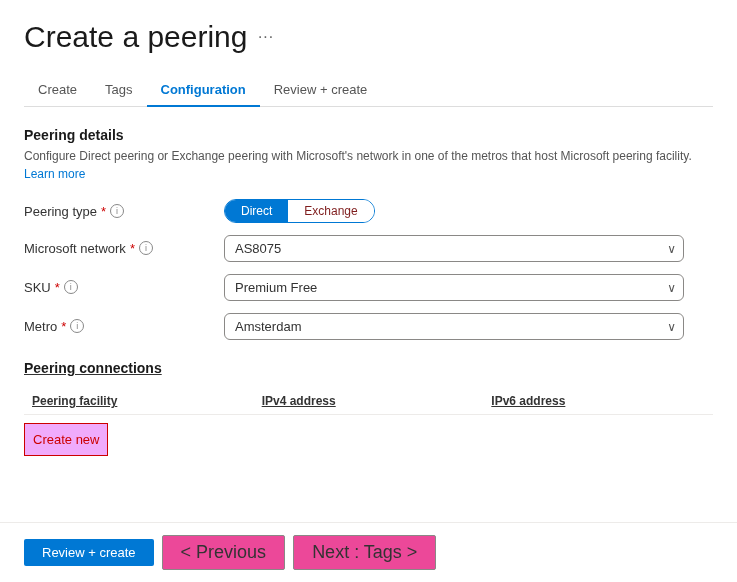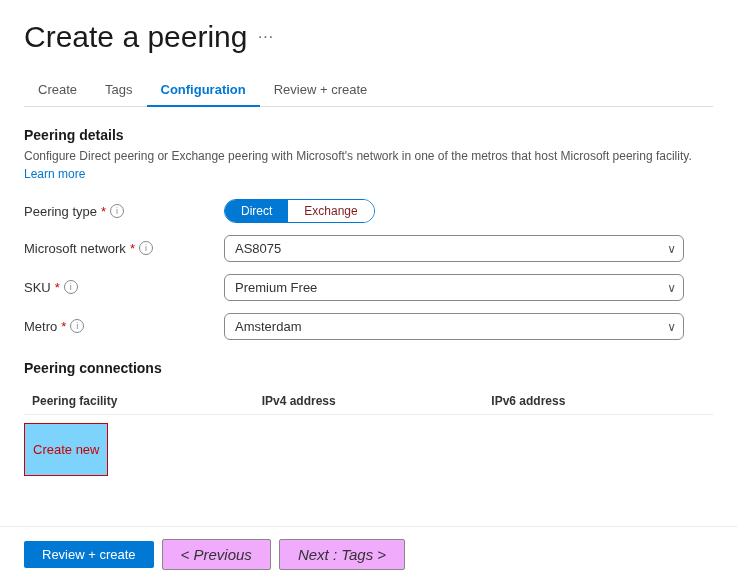--- a/index.html
+++ b/index.html
@@ -143,20 +143,21 @@
       right: 8px;
       top: 50%;
       transform: translateY(-50%);
       pointer-events: none;
       color: #555;
       font-size: 12px;
     }
     
     .connections-section {
       margin-top: 20px;
+      text-decoration: underline;
     }
     .connections-table {
       width: 100%;
       border-collapse: collapse;
       margin-top: 12px;
     }
     .connections-table th {
       text-align: left;
       padding: 6px 8px;
       font-weight: 600;
@@ -164,26 +165,26 @@
       color: #333;
       border-bottom: 1px solid #edebe9;
     }
     .col-facility { width: 200px; }
     .col-ipv4 { width: 200px; }
     .col-ipv6 { width: 200px; }
     
     .create-new-link {
       display: inline-block;
       margin-top: 8px;
-      padding: 18px 8px;
+      padding: 8px 8px;
       border: 1px solid #c00;
       color: #c00;
       font-size: 13px;
       cursor: pointer;
-      background: #7dd3fc;
+      background: #f0abfc;
       text-decoration: none;
     }
     
     .footer {
       position: fixed;
       bottom: 0;
       left: 0;
       width: 737px;
       background: #fff;
       border-top: 1px solid #edebe9;
@@ -196,27 +197,26 @@
       padding: 6px 18px;
       background: #0078d4;
       color: #fff;
       border: none;
       font-size: 13px;
       cursor: pointer;
       border-radius: 2px;
     }
     .btn-secondary {
       padding: 6px 18px;
-      background: #f0abfc;
+      background: #ec4899;
       color: #333;
       border: 1px solid #8a8886;
-      font-size: 15px;
+      font-size: 18px;
       cursor: pointer;
       border-radius: 2px;
-      font-style: italic;
     }
   </style>
 </head>
 <body>
 
 <div class="page-container">
 
   <div class="page-title-row">
     <h1 class="page-title">Create a peering</h1>
     <span class="more-icon">···</span>

